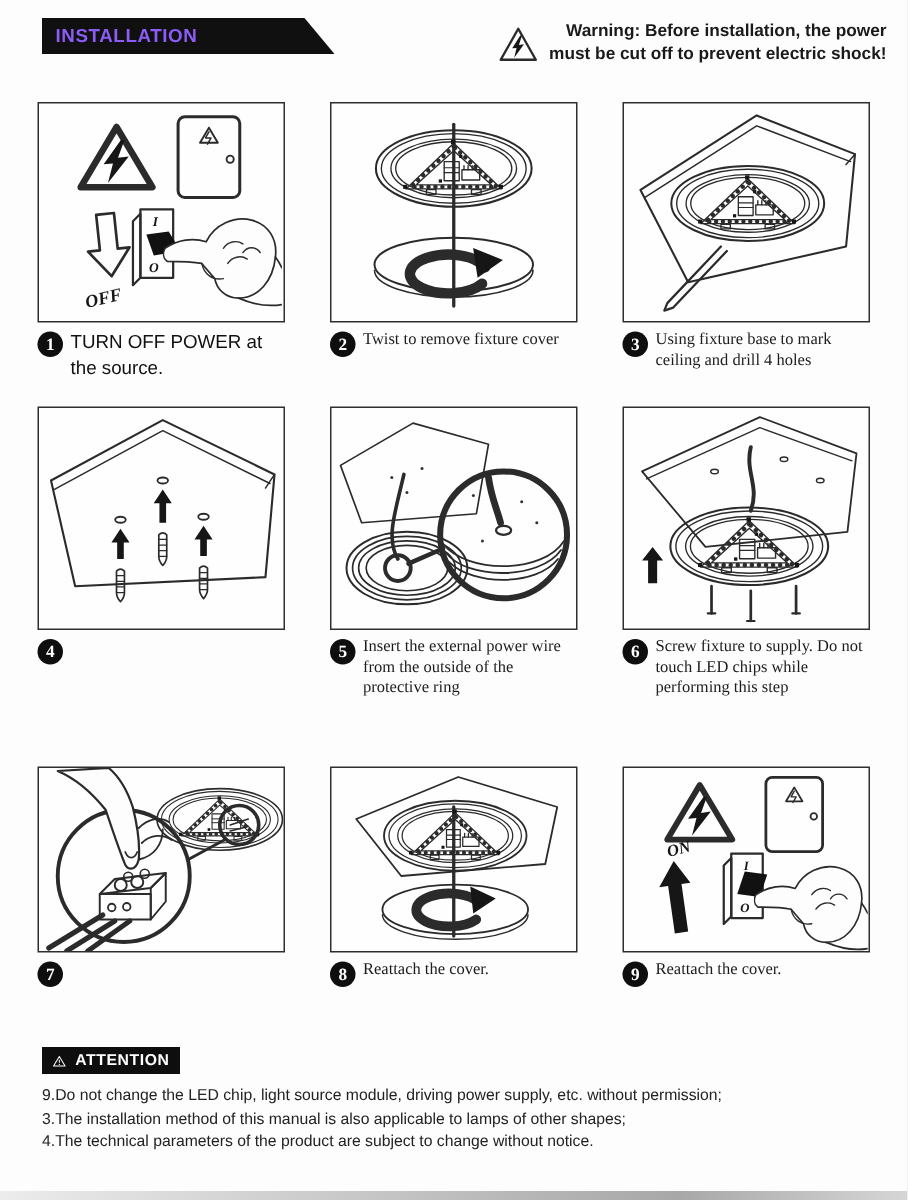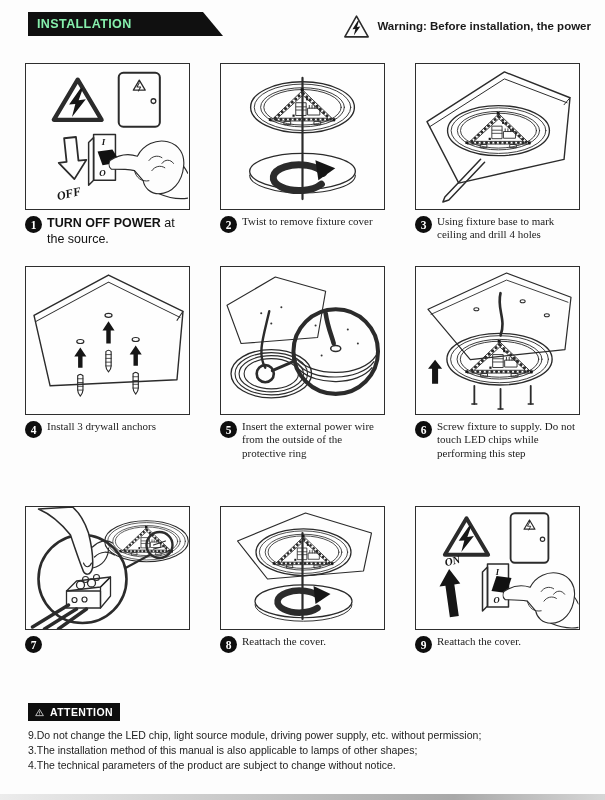--- a/index.html
+++ b/index.html
@@ -1,20 +1,20 @@
 <!DOCTYPE html>
 <html><head>
 <meta charset="utf-8">
 <style>
   html,body{margin:0;padding:0;background:#e9e9e9;}
   .page{position:relative;width:605px;height:800px;margin:0 auto;background:#fdfdfd;
         font-family:"Liberation Sans",sans-serif;color:#1a1a1a;overflow:hidden;}
   
   .header{display:flex;justify-content:space-between;align-items:flex-start;margin:12px 14px 0 28px;}
-  .banner{background:#101010;color:#86efac;font-weight:bold;font-size:12.5px;letter-spacing:.4px;
+  .banner{background:#101010;color:#8b5cf6;font-weight:bold;font-size:12.5px;letter-spacing:.4px;
           padding:5px 26px 5px 9px;width:160px;
           clip-path:polygon(0 0,calc(100% - 20px) 0,100% 100%,0 100%);}
   .warn{display:flex;align-items:center;gap:7px;max-width:285px;margin-top:2px;text-align:right;}
   .warn-text{font-weight:bold;font-size:11.5px;line-height:1.32;}
   
   .grid{margin:24px 25px 0 25px;}
   .grid-row{display:grid;grid-template-columns:1fr 1fr 1fr;column-gap:30px;}
   .fig{border:1.5px solid #2e2e2e;background:#fefefe;overflow:hidden;}
   .row1 .fig{height:145px;}
   .row2 .fig{height:147px;}
@@ -23,24 +23,24 @@
   .caption{display:flex;align-items:flex-start;margin-top:5px;}
   .row1 .caption{min-height:51px;}
   .row2 .caption{min-height:62px;margin-bottom:24px;}
   .row3 .caption{min-height:48px;}
   .badge{width:17px;height:17px;border-radius:50%;background:#0e0e0e;color:#fff;
          font-family:"Liberation Serif",serif;font-weight:bold;font-size:11.5px;
          display:flex;align-items:center;justify-content:center;flex-shrink:0;
          margin:1px 5px 0 0;}
   .cap-text{font-family:"Liberation Serif",serif;font-size:11px;line-height:1.22;color:#1c1c1c;}
   .cap-sans{font-family:"Liberation Sans",sans-serif;font-size:12.5px;line-height:1.3;color:#111;}
-  .cap-sans b{font-weight:bold;}
+  .cap-sans b{font-weight:normal;}
   
   .attention{display:flex;align-items:center;gap:6px;background:#0e0e0e;color:#fff;
-             width:78px;margin:20px 0 0 28px;padding:3px 7px;}
+             width:78px;margin:10px 0 0 28px;padding:3px 7px;}
   .attention-label{font-weight:bold;font-size:10.5px;letter-spacing:.4px;}
   .notes{margin:7px 28px 0 28px;width:552px;font-size:10.5px;line-height:1.45;color:#222;}
   .scan-strip{position:absolute;left:0;bottom:0;width:100%;height:6px;
               background:linear-gradient(to right,#ececec,#b9b9b9 55%,#a8a8a8 75%,#d6d6d6);}
   
   .ink{stroke:#2b2b2b;fill:none;stroke-linecap:round;stroke-linejoin:round;}
   text.svgt{fill:#161616;stroke:none;font-family:"Liberation Serif",serif;font-style:italic;font-weight:bold;}
 </style>
 </head>
 <body>
@@ -97,20 +97,21 @@
 
   <div class="header">
     <div class="banner">INSTALLATION</div>
     <div class="warn">
       <svg width="27" height="25" viewBox="0 0 60 54">
         <path class="ink" stroke-width="3.5" d="M30 4 L56 50 L4 50 Z"></path>
         <polygon fill="#161616" points="33,14 21,33 27.5,32.5 24,47 38.5,27 31,28 35.5,14"></polygon>
       </svg>
       <div class="warn-text">
         <div>Warning: Before installation, the power</div>
+        <div>must be cut off to prevent electric shock!</div>
       </div>
     </div>
   </div>
 
   <div class="grid">
 
     <div class="grid-row row1">
 
       <div>
         <div class="fig">
@@ -196,21 +197,20 @@
             </g>
             <g>
               <use href="#s-anchor" x="75.5" y="80" width="9" height="26"></use>
               <use href="#s-anchor" x="47.5" y="104" width="9" height="26"></use>
               <use href="#s-anchor" x="102.5" y="102" width="9" height="26"></use>
             </g>
           </svg>
         </div>
         <div class="caption">
           <span class="badge">4</span>
-          <span class="cap-text">Install 3 drywall anchors</span>
         </div>
       </div>
 
       <div>
         <div class="fig">
           <svg viewBox="0 0 158 146">
             <g>
               <path class="ink" stroke-width="1.1" d="M4 38 L52 10 L102 24 L94 70 L18 76 Z"></path>
               <circle fill="#333" cx="38" cy="46" r="1"></circle>
                 <circle fill="#333" cx="58" cy="40" r="1"></circle>

